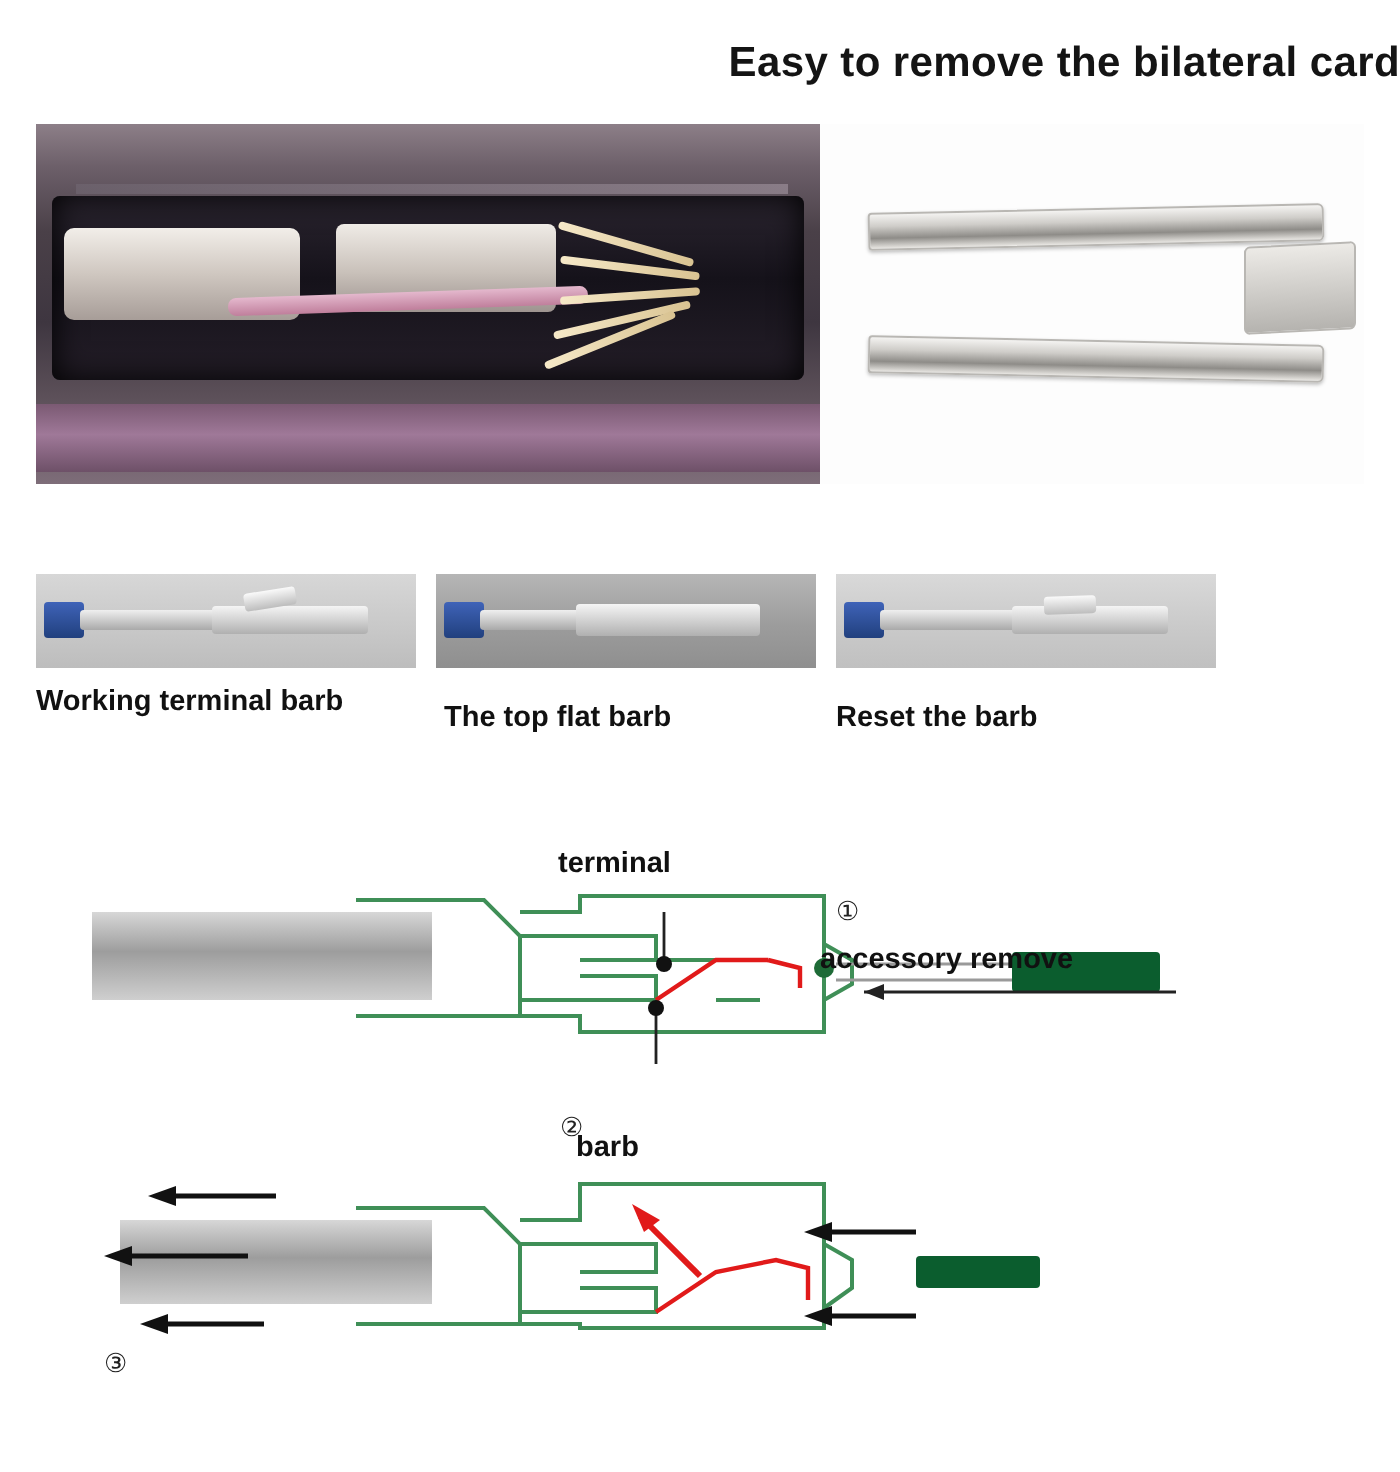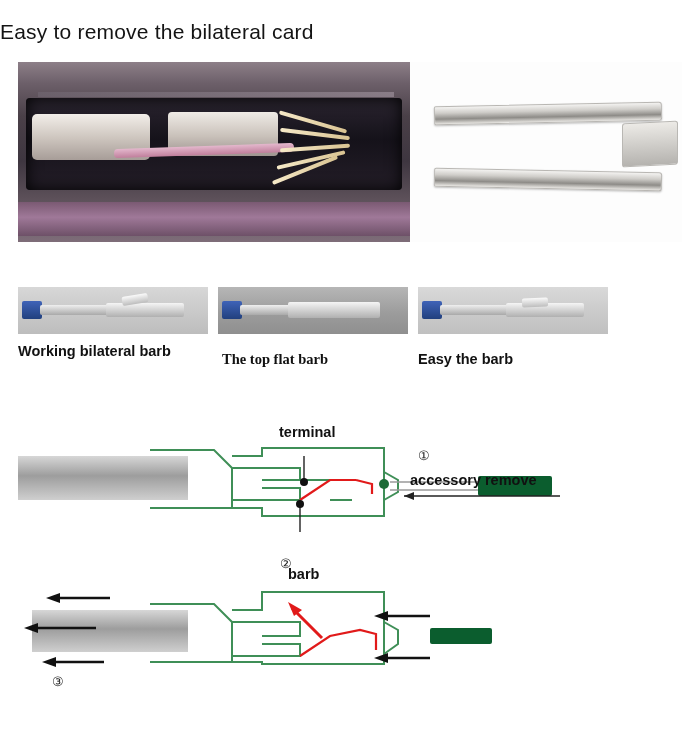--- a/index.html
+++ b/index.html
@@ -20,23 +20,23 @@
     width: 700px;
     height: 736px;
   }
 
   
   .title {
     position: absolute;
     top: 20px;
     left: 0;
     width: 700px;
-    text-align: left;
+    text-align: right;
     font-size: 21px;
-    font-weight: normal;
+    font-weight: bold;
     letter-spacing: 0.2px;
     color: #141414;
   }
 
   
   .hero {
     position: absolute;
     top: 62px;
     left: 18px;
     width: 664px;
@@ -197,28 +197,29 @@
   .thumb.t3 .barb-up { transform: rotate(-2deg); top: 11px; }
 
   .thumb-caption {
     position: absolute;
     font-size: 14.5px;
     font-weight: bold;
     color: #111;
     line-height: 1.3;
   }
   .cap1 { left: 18px; top: 342px; width: 180px; }
-  .cap2 { left: 222px; top: 350px; width: 190px; font-family: Liberation Serif, serif; }
+  .cap2 { left: 222px; top: 350px; width: 190px; }
   .cap3 { left: 418px; top: 350px; width: 180px; }
 
   
   .diagram {
     position: absolute;
     left: 0;
     width: 560px;
+    padding-left: 28px;
   }
   .diagram.d1 { top: 412px; height: 160px; }
   .diagram.d2 { top: 570px; height: 140px; }
 
   .dlabel {
     position: absolute;
     font-size: 14.5px;
     font-weight: bold;
     color: #111;
   }
@@ -267,23 +268,23 @@
       <div class="tip"></div>
     </div>
     <div class="thumb t3">
       <div class="blue-cap"></div>
       <div class="shaft"></div>
       <div class="tip"></div>
       <div class="barb-up"></div>
     </div>
   </div>
 
-  <div class="thumb-caption cap1">Working bilateral barb</div>
+  <div class="thumb-caption cap1">Working terminal barb</div>
   <div class="thumb-caption cap2">The top flat barb</div>
-  <div class="thumb-caption cap3">Easy the barb</div>
+  <div class="thumb-caption cap3">Reset the barb</div>
 
   <div class="diagram d1">
     <svg width="700" height="160" viewBox="0 0 700 160">
 
       <linearGradient id="cabGrad" x1="0" y1="0" x2="0" y2="1">
         <stop offset="0%" stop-color="#d7d7d7"></stop>
         <stop offset="45%" stop-color="#9d9d9d"></stop>
         <stop offset="100%" stop-color="#cfcfcf"></stop>
       </linearGradient>
       <rect x="18" y="44" width="170" height="44" fill="url(#cabGrad)"></rect>

